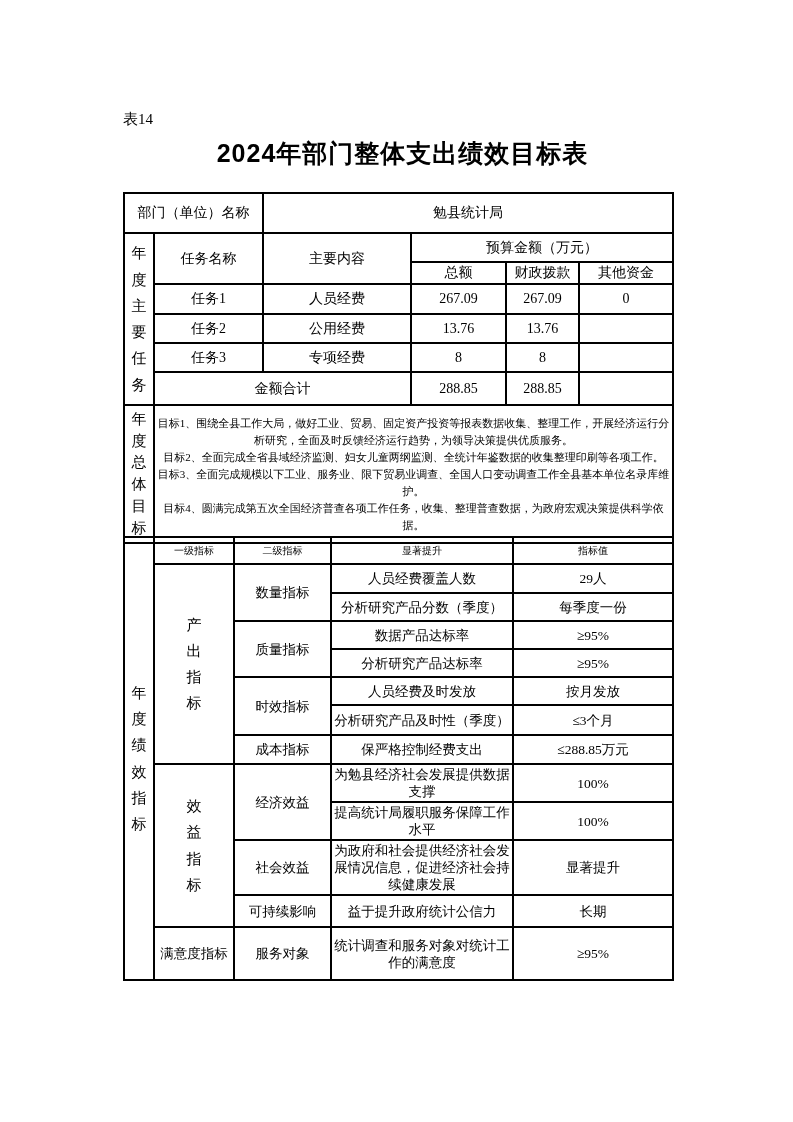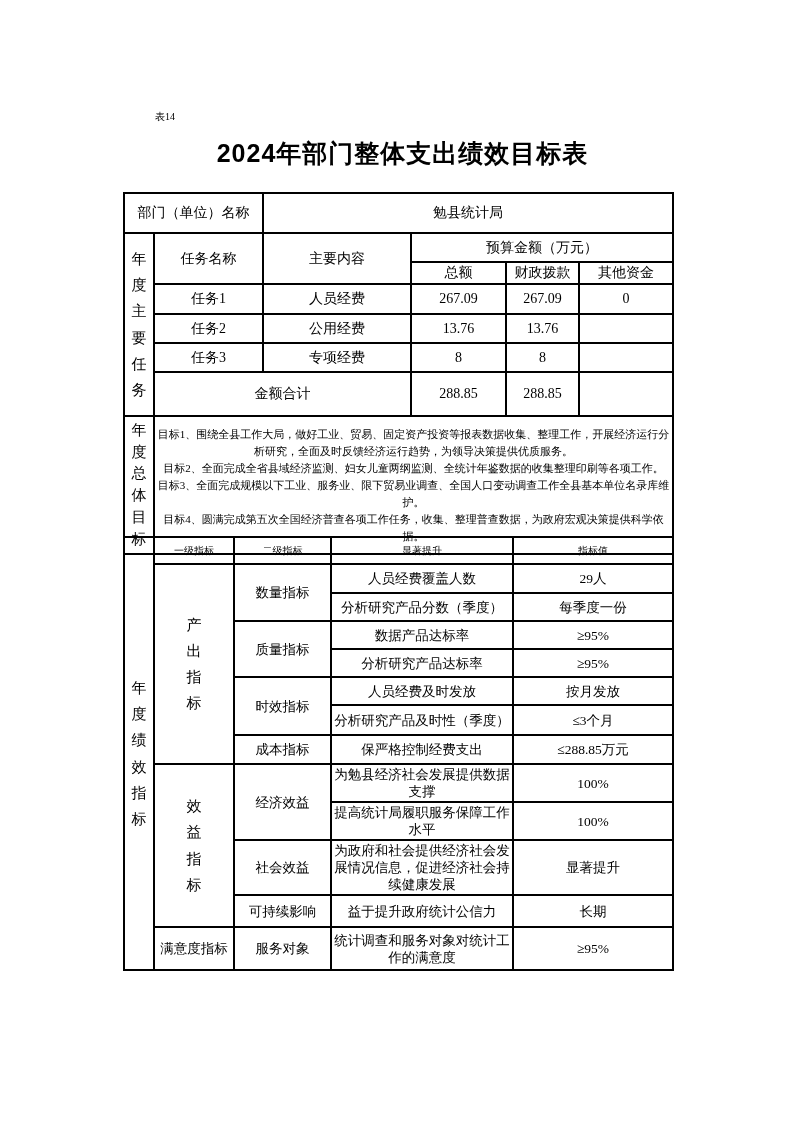--- a/index.html
+++ b/index.html
@@ -6,22 +6,21 @@
   .page{
     position:relative;
     width:793px;height:1122px;
     background:#ffffff;
     font-family:"Liberation Serif","DejaVu Serif",serif;
     color:#000;
     overflow:hidden;
   }
   .table-label{
     position:absolute;left:123px;top:110px;
-    font-size:10px;
-    margin-left:32px;
+    font-size:15px;
   }
   .doc-title{
     position:absolute;left:0;top:131px;width:793px;
     margin:6px;text-align:center;
     font-family:"Liberation Sans","DejaVu Sans",sans-serif;
     font-size:25px;font-weight:bold;letter-spacing:1px;
   }
   table.tbl{
     position:absolute;left:123px;width:549px;
     border-collapse:collapse;table-layout:fixed;
@@ -47,24 +46,24 @@
   .vert-tight{line-height:1.45;}
   td.goals{
     text-align:left;vertical-align:middle;
     padding:3px 6px;font-size:11px;line-height:17px;
   }
   .goals div{margin:0;}
   .tbl-ind td{font-size:13.5px;line-height:17px;}
   .tbl-ind td.hdr{font-size:10px;}
   
   tr.h40{height:40px;} tr.h29{height:29px;} tr.h21{height:21px;}
-  tr.h30{height:30px;padding-left:27px;} tr.h28{height:44px;} tr.h138{height:138px;}
+  tr.h30{height:30px;padding-left:27px;} tr.h28{height:33px;} tr.h138{height:138px;}
   tr.i27{height:27px;} tr.i29{height:29px;} tr.i28{height:28px;}
   tr.i30{height:30px;border-radius:8px;} tr.i38{height:38px;} tr.i50{height:50px;}
-  tr.i32{height:32px;} tr.i43{height:43px;}
+  tr.i32{height:32px;} tr.i43{height:53px;}
 </style>
 </head>
 <body>
 
 <div class="page">
 
   <div class="table-label">表14</div>
   <h1 class="doc-title">2024年部门整体支出绩效目标表</h1>
 
   <table class="tbl tbl-top">

